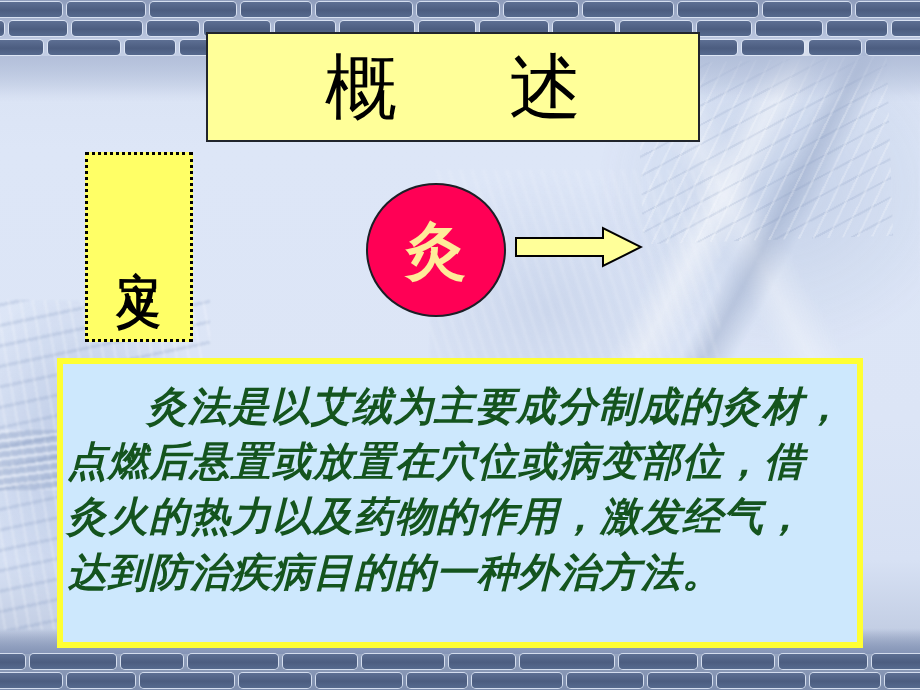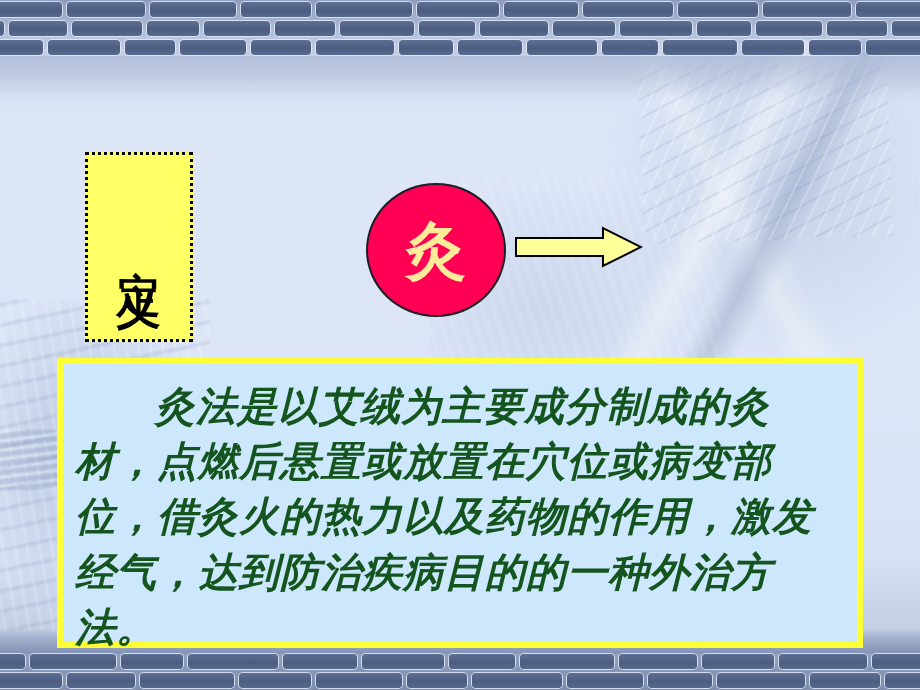--- a/index.html
+++ b/index.html
@@ -227,21 +227,21 @@
   }
 
   
   #body-box {
     position: absolute;
     left: 57px; top: 358px;
     width: 806px; height: 290px;
     background: #cde8fd;
     border: 6px solid #ffff33;
     box-sizing: border-box;
-    padding: 14px 12px 10px 12px;
+    padding: 14px 12px 10px 4px;
   }
   #body-box .para {
     font-family: "DejaVu Serif", "Liberation Serif", serif;
     font-weight: bold;
     font-style: italic;
     font-size: 40px;
     line-height: 1.38;
     color: #14541e;
     text-indent: 2em;
     letter-spacing: 1px;
@@ -334,20 +334,23 @@
         <div class="bk" style="left: 407px; width: 60px;"></div>
         <div class="bk" style="left: 472px; width: 90px;"></div>
         <div class="bk" style="left: 567px; width: 76px;"></div>
         <div class="bk" style="left: 648px; width: 64px;"></div>
         <div class="bk" style="left: 717px; width: 88px;"></div>
         <div class="bk" style="left: 810px; width: 70px;"></div>
         <div class="bk" style="left: 885px; width: 80px;"></div>
       </div>
   </div>
 
+  <div id="title-box">
+    <span class="title-text">概　述</span>
+  </div>
 
   <div id="definition-box">
     <span class="def-text">定义</span>
   </div>
 
   <div id="moxa-circle">
     <span class="circle-text">灸</span>
   </div>
 
   <div id="flow-arrow">

